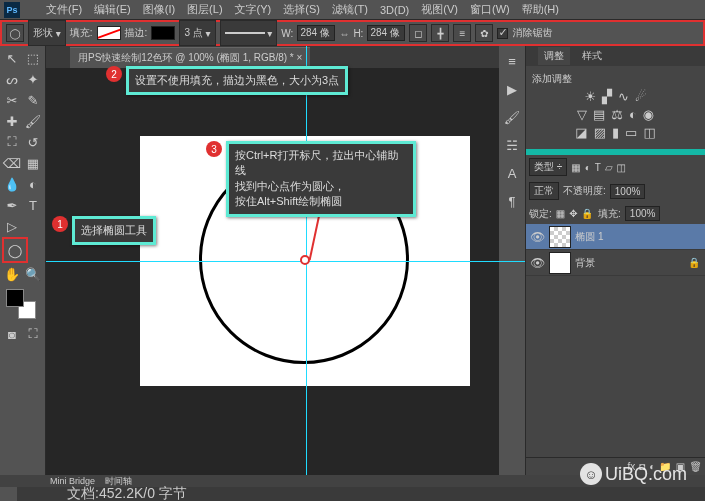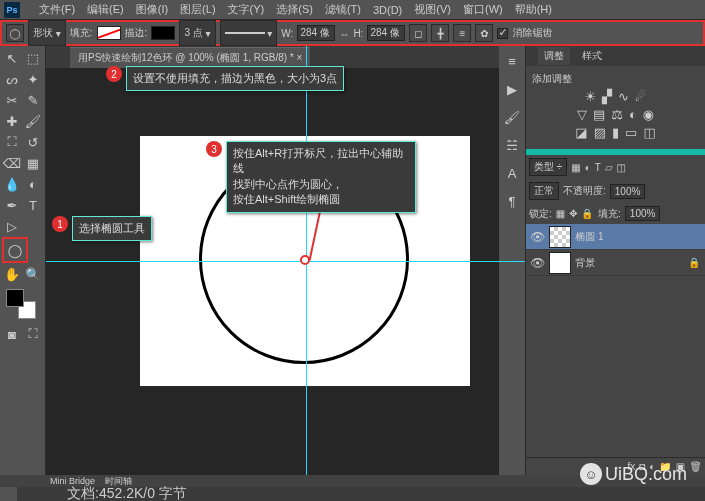--- a/index.html
+++ b/index.html
@@ -1,18 +1,18 @@
 <!DOCTYPE html>
 <html><head>
 <meta charset="utf-8">
 <style>
 *{margin:0;padding:0;box-sizing:border-box;font-family:"Microsoft YaHei",sans-serif}
 body{background:#535353;width:705px;height:501px;overflow:hidden;position:relative;font-size:11px;color:#ccc}
 .menubar{height:20px;background:#535353;display:flex;align-items:center;padding-left:4px;border-bottom:1px solid #2a2a2a}
-.ps-logo{width:16px;height:16px;background:#0a2a44;font-weight:bold;font-size:9px;color:#5fb8ff;display:flex;align-items:center;justify-content:center;margin-right:13px}
+.ps-logo{width:16px;height:16px;background:#0a2a44;font-weight:bold;font-size:9px;color:#5fb8ff;display:flex;align-items:center;justify-content:center;margin-right:20px}
 .menu-item{padding:2px 6px;font-size:11px;cursor:pointer}
 .optbar{height:26px;background:#535353;border:2px solid #e03030;display:flex;align-items:center;padding:0 4px;gap:4px;font-size:10px}
 .opt-icon{width:18px;height:18px;border:1px solid #2a2a2a;background:#4a4a4a;display:flex;align-items:center;justify-content:center}
 .opt-sel{background:#3a3a3a;border:1px solid #2a2a2a;padding:1px 4px;height:26px;display:flex;align-items:center}
 .opt-swatch{width:24px;height:14px;border:1px solid #222}
 .swatch-nofill{background:#fff;position:relative;overflow:hidden}
 .swatch-nofill:after{content:"";position:absolute;width:140%;height:2px;background:red;top:50%;left:-20%;transform:rotate(-20deg)}
 .swatch-black{background:#000}
 .opt-num{background:#3a3a3a;border:1px solid #222;width:38px;height:16px;color:#ccc;font-size:10px;padding:0 2px}
 .opt-line{width:40px;height:2px;background:#ccc}
@@ -29,21 +29,21 @@
 .tabbar{height:22px;background:#3a3a3a;display:flex;align-items:center;padding-left:24px;font-size:10px}
 .tab{background:#535353;padding:3px 8px;border-top:1px solid #666}
 .canvas{position:absolute;top:90px;left:94px;width:330px;height:250px;background:#fff}
 .guide-v{position:absolute;top:0;bottom:0;width:1px;background:#1fdcff;left:260px;z-index:3}
 .guide-h{position:absolute;left:0;right:0;height:1px;background:#1fdcff;top:215px;z-index:3}
 .circle{position:absolute;width:210px;height:210px;border:3px solid #000;border-radius:50%;top:108px;left:153px;z-index:2}
 .center-pt{position:absolute;width:10px;height:10px;border:2px solid #e03030;border-radius:50%;top:209px;left:254px;z-index:5;background:#fff}
 .redline{position:absolute;width:2px;height:90px;background:#e03030;top:125px;left:272px;transform:rotate(12deg);z-index:4}
 .badge{width:16px;height:16px;background:#e03030;border-radius:50%;color:#fff;display:inline-flex;align-items:center;justify-content:center;font-size:10px;flex:none}
 .callout{position:absolute;display:flex;align-items:flex-start;gap:4px;z-index:10}
-.callout .box{background:#3a3a3a;border:1px solid #5eead4;padding:4px 6px;color:#ddd;font-size:11px;box-shadow:1px 1px 3px rgba(0,0,0,.5);white-space:nowrap;line-height:1.4}
+.callout .box{background:#3a3a3a;border:3px solid #5eead4;padding:4px 6px;color:#ddd;font-size:11px;box-shadow:1px 1px 3px rgba(0,0,0,.5);white-space:nowrap;line-height:1.4}
 .c1{top:170px;left:2px}
 .c2{top:20px;left:60px}
 .c3{top:95px;left:160px}
 .c3 .box{white-space:normal;width:190px}
 .right{width:180px;background:#454545;border-left:1px solid #2a2a2a;display:flex;flex-direction:column;font-size:10px}
 .rtoolcol{width:26px;background:#535353;position:absolute;right:180px;top:46px;bottom:26px;display:flex;flex-direction:column;align-items:center;padding-top:6px;gap:10px}
 .rtoolcol div{width:18px;height:18px;display:flex;align-items:center;justify-content:center;font-size:13px}
 .panel-tabs{display:flex;background:#3a3a3a;height:20px;align-items:center;padding-left:12px;gap:6px}
 .panel-tabs span{padding:2px 6px}
 .panel-tabs .act{background:#454545}
@@ -144,21 +144,21 @@
     <div class="center-pt"></div>
     <div class="redline"></div>
 
     <div class="callout c2">
       <div class="badge">2</div>
       <div class="box">设置不使用填充，描边为黑色，大小为3点</div>
     </div>
     <div class="callout c3">
       <div class="badge">3</div>
       <div class="box">
-        <div>按住Alt+R打开标尺，拉出中心辅助线</div>
+        <div>按Ctrl+R打开标尺，拉出中心辅助线</div>
           <div>找到中心点作为圆心，</div>
         <div>按住Alt+Shift绘制椭圆</div>
       </div>
     </div>
   </div>
 
   <div class="right">
     <div class="panel-tabs">
       <span class="act">调整</span>
       <span>样式</span>

